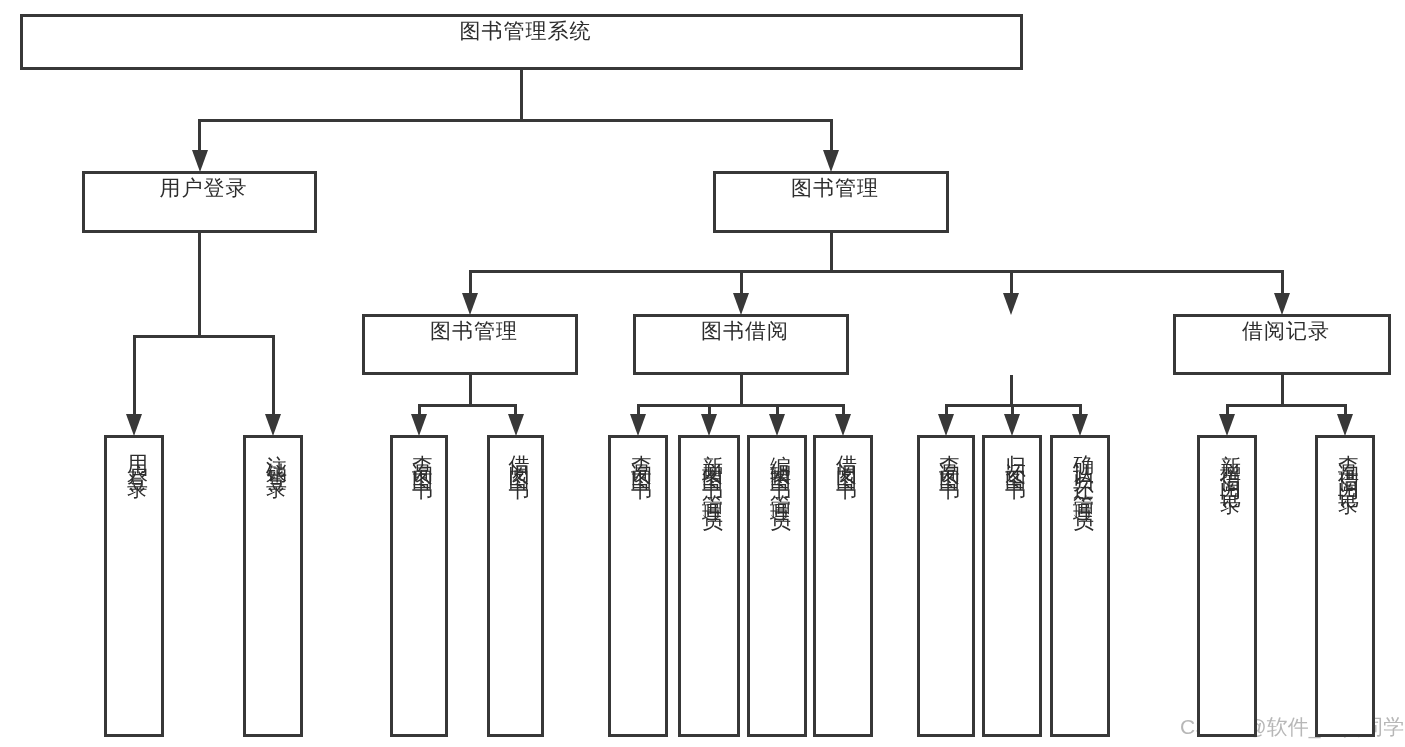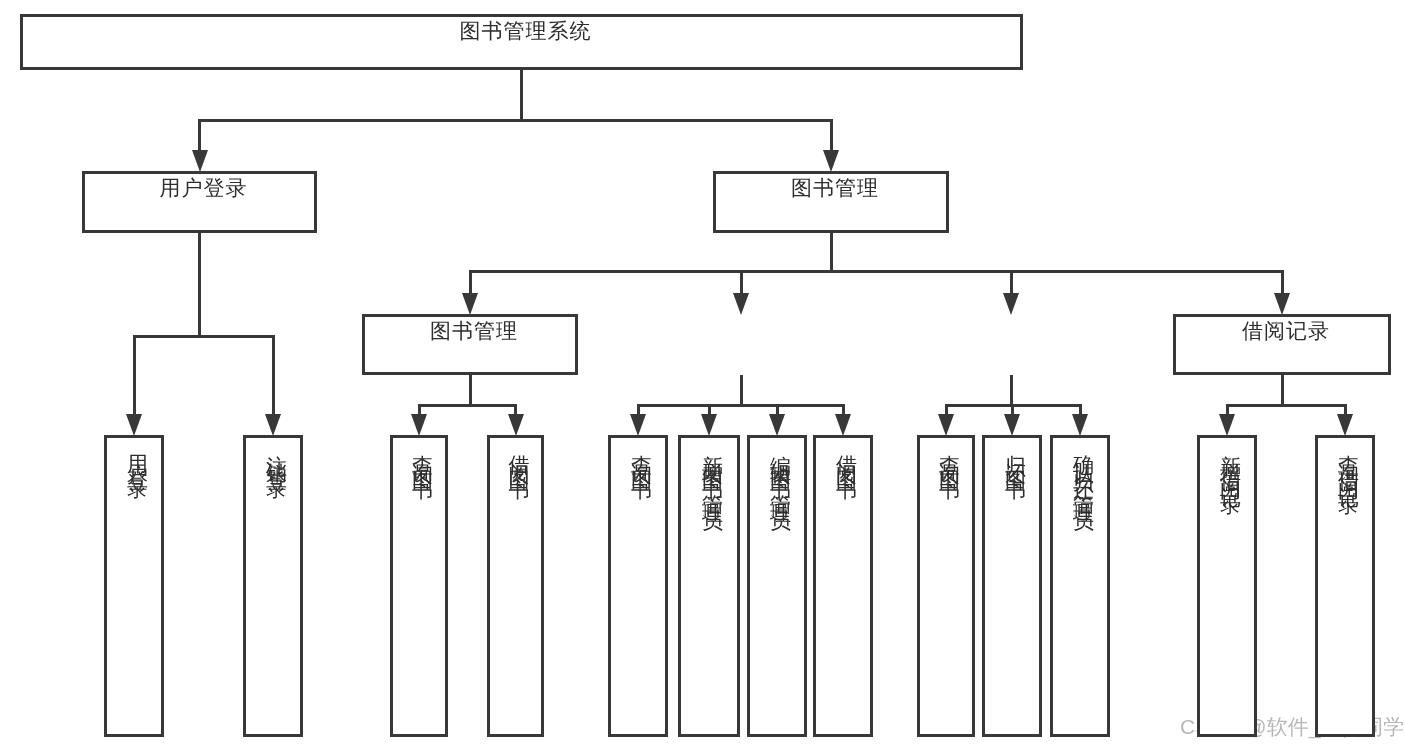--- a/index.html
+++ b/index.html
@@ -65,20 +65,23 @@
       <span>图书管理系统</span>
     </div>
     <div class="node h" style="left: 82px; top: 171px; width: 235px; height: 62px; border-color: rgb(56, 56, 56); background: rgb(255, 255, 255); color: rgb(45, 45, 45);">
       <span>用户登录</span>
     </div>
     <div class="node h" style="left: 713px; top: 171px; width: 236px; height: 62px; border-color: rgb(56, 56, 56); background: rgb(255, 255, 255); color: rgb(45, 45, 45);">
       <span>图书管理</span>
     </div>
     <div class="node h" style="left: 362px; top: 314px; width: 216px; height: 61px; border-color: rgb(56, 56, 56); background: rgb(255, 255, 255); color: rgb(45, 45, 45);">
       <span>图书管理</span>
+    </div>
+    <div class="node h" style="left: 633px; top: 314px; width: 216px; height: 61px; border-color: rgb(56, 56, 56); background: rgb(255, 255, 255); color: rgb(45, 45, 45);">
+      <span>图书借阅</span>
     </div>
     <div class="node h" style="left: 1173px; top: 314px; width: 218px; height: 61px; border-color: rgb(56, 56, 56); background: rgb(255, 255, 255); color: rgb(45, 45, 45);">
       <span>借阅记录</span>
     </div>
     <div class="node v" style="left: 104px; top: 435px; width: 60px; height: 302px; border-color: rgb(56, 56, 56); background: rgb(255, 255, 255); color: rgb(45, 45, 45);">
       <span>用户登录</span>
     </div>
     <div class="node v" style="left: 243px; top: 435px; width: 60px; height: 302px; border-color: rgb(56, 56, 56); background: rgb(255, 255, 255); color: rgb(45, 45, 45);">
       <span>注销登录</span>
     </div>

